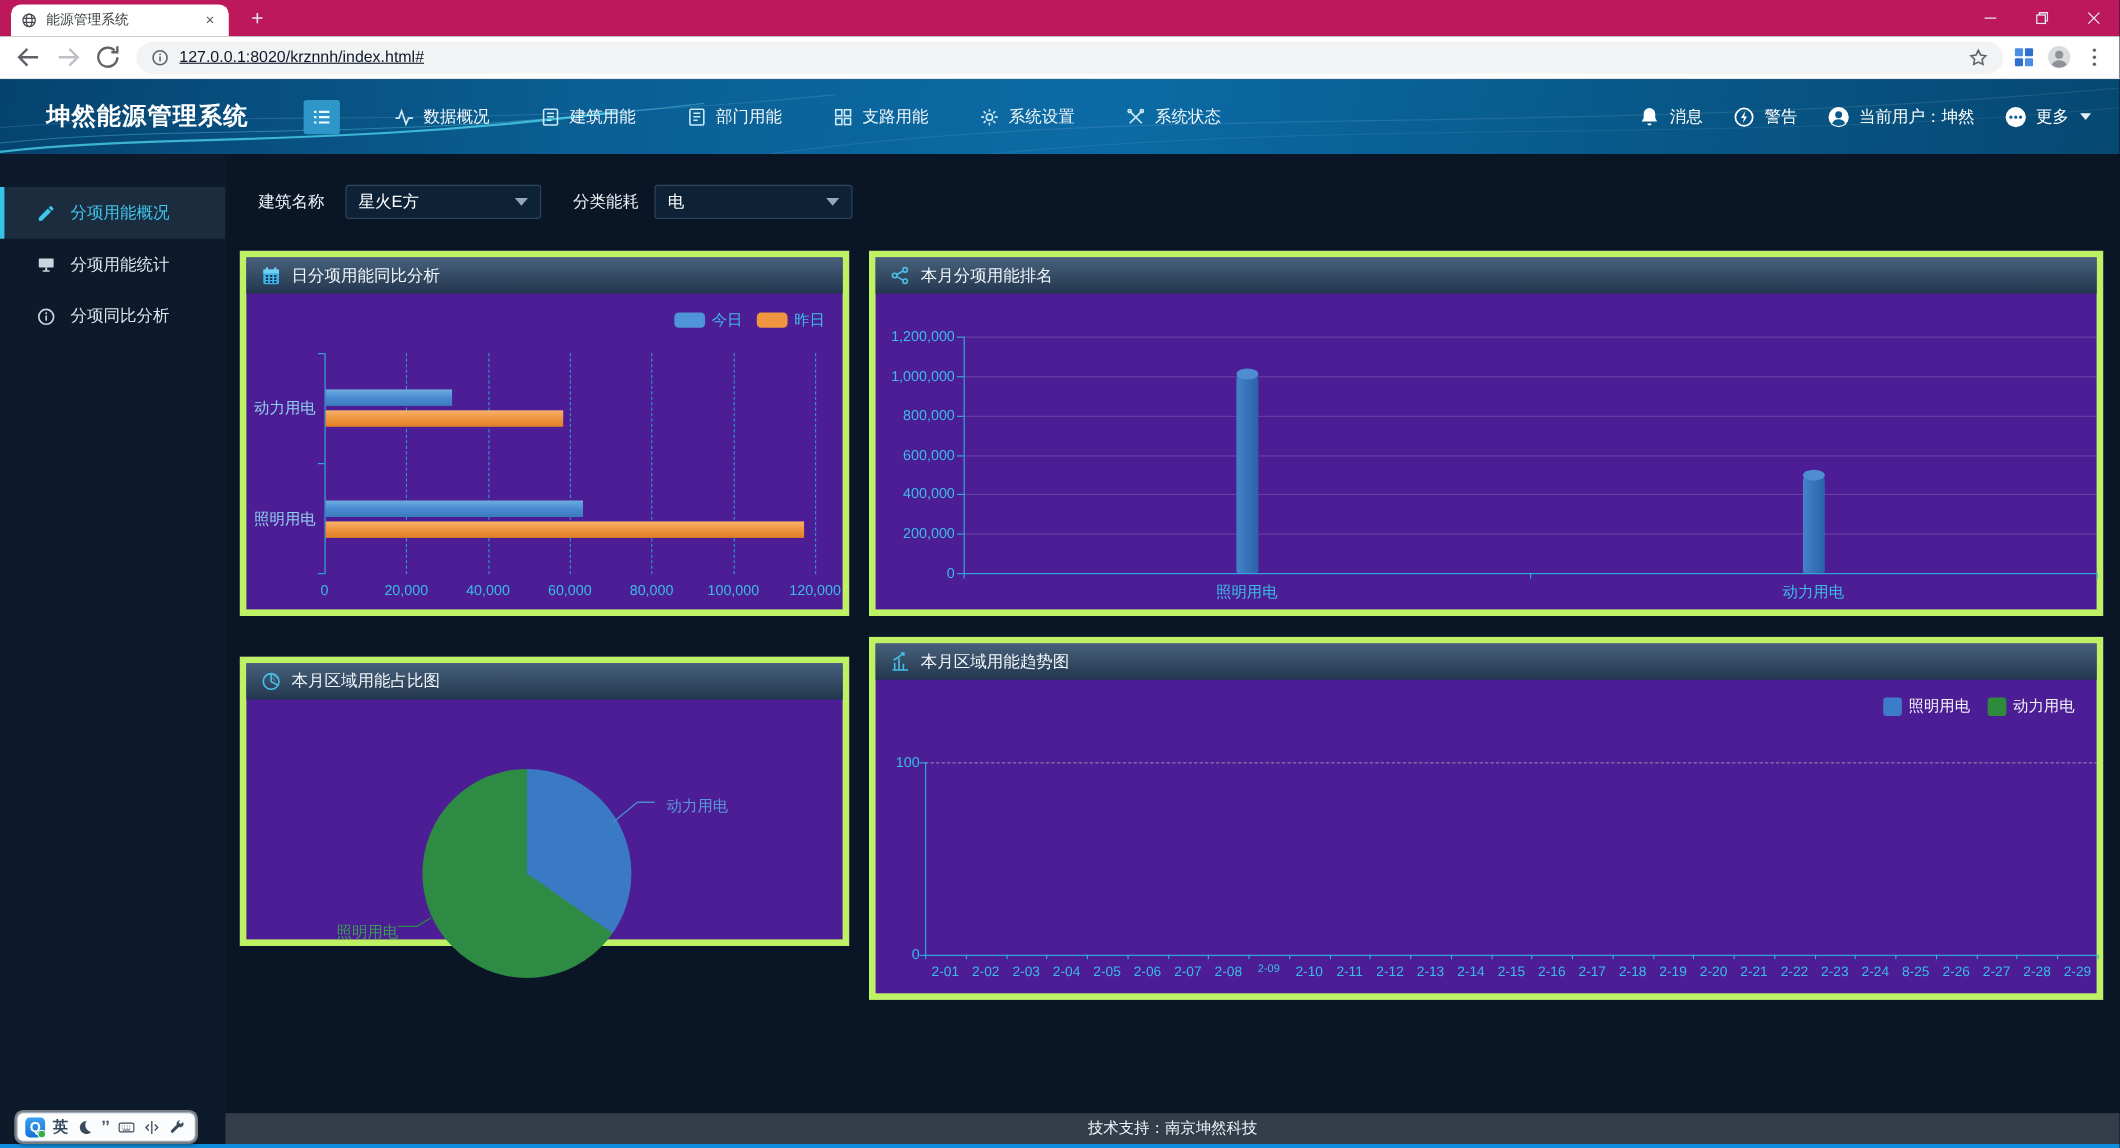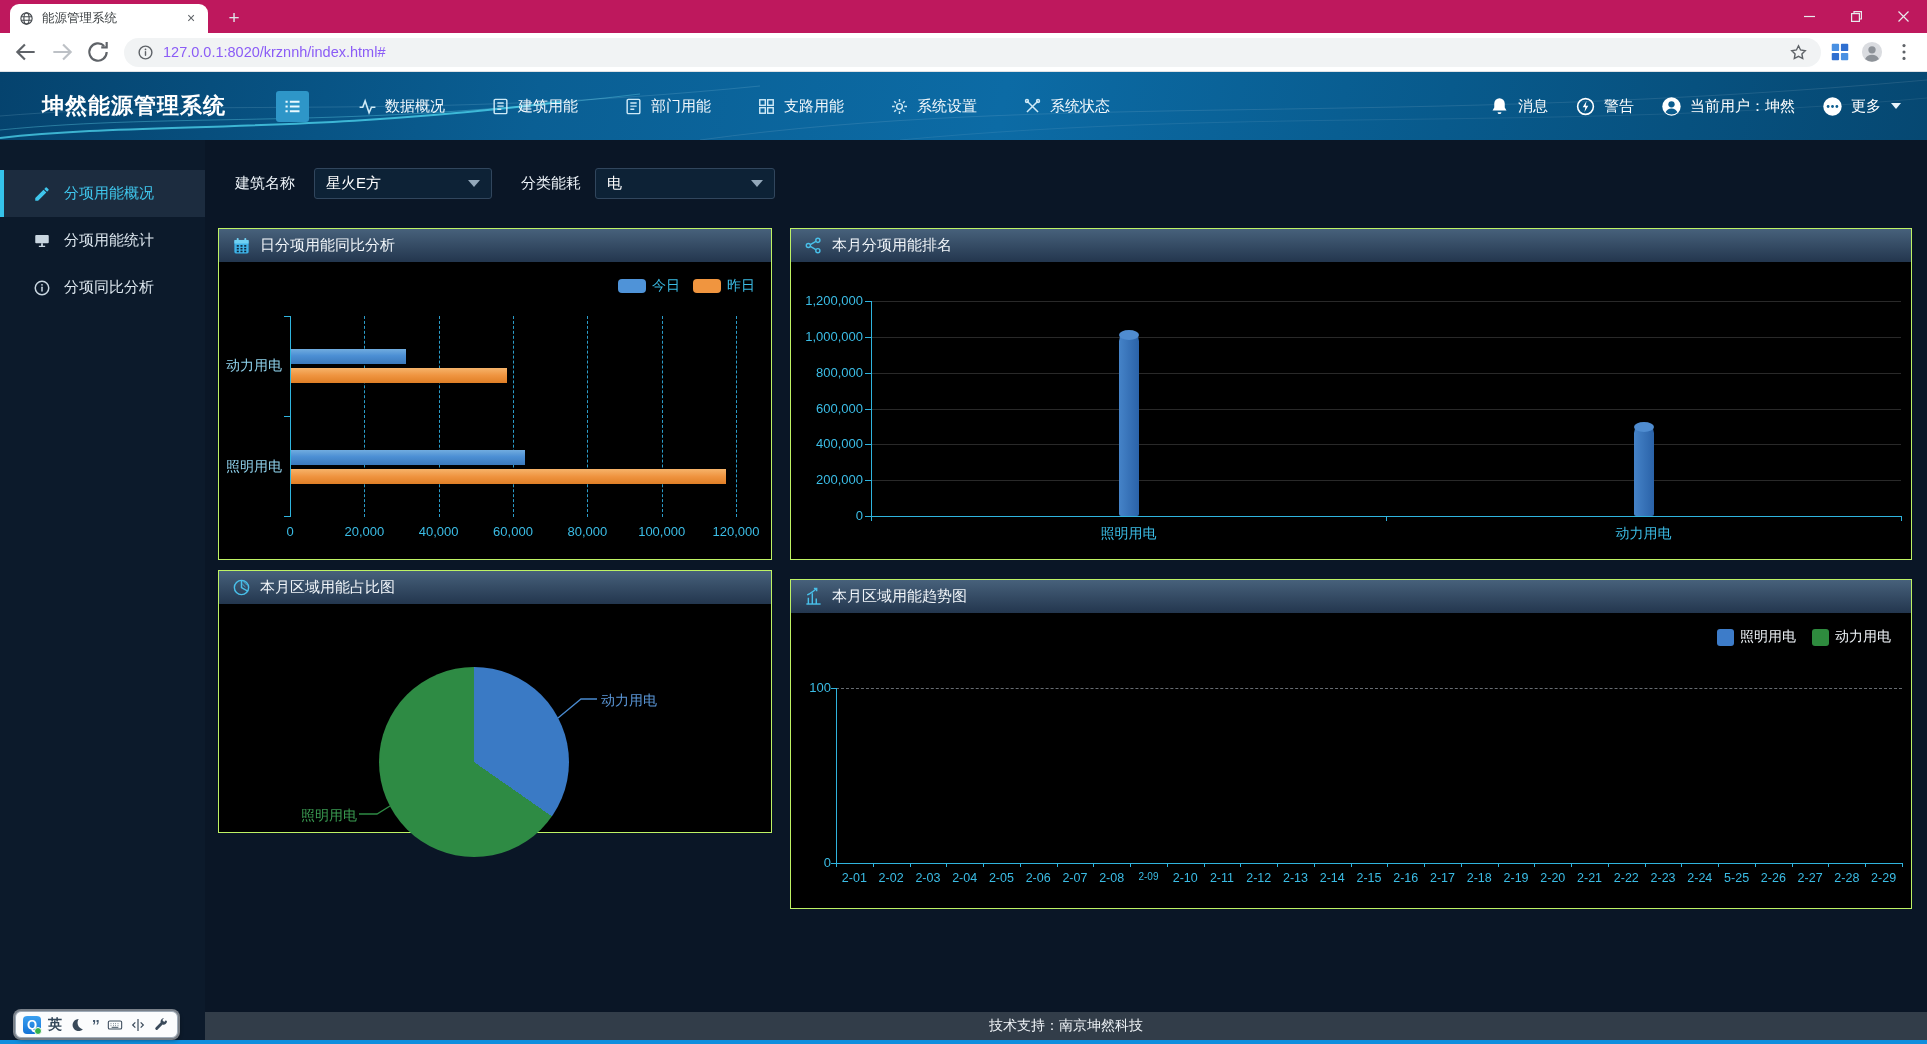--- a/index.html
+++ b/index.html
@@ -14,21 +14,21 @@
   .tab-title { flex:1; margin-left:8px; font-size:12.5px; color:#3c4043; white-space:nowrap; overflow:hidden; }
   .tab-close { width:16px; height:16px; color:#5f6368; font-size:14px; line-height:15px; text-align:center; border-radius:50%; cursor:pointer; }
   .newtab { position:absolute; left:222px; top:7px; width:24px; height:24px; color:#dfe3e7; font-size:19px; line-height:22px; text-align:center; border-radius:50%; cursor:pointer; }
   .winctl { position:absolute; right:0; top:0; height:33px; display:flex; }
   .winbtn { width:47px; height:33px; display:flex; align-items:center; justify-content:center; cursor:pointer; }
   .winbtn svg { width:11px; height:11px; }
   .toolbar { position:absolute; top:33px; left:0; right:0; height:39px; background:#ffffff; display:flex; align-items:center; padding:0 8px; border-bottom:1px solid #e0e2e5; }
   .navbtn { width:26px; height:26px; margin:0 5px; cursor:pointer; }
   .omnibox { flex:1; height:29px; margin:0 8px; background:#f1f3f4; border-radius:15px; display:flex; align-items:center; padding:0 13px; }
   .omni-info { width:17px; height:17px; margin-right:9px; }
-  .omni-url { flex:1; font-size:14.5px; color:#8b5cf6; white-space:nowrap; overflow:hidden; }
+  .omni-url { flex:1; font-size:14.5px; color:#0f172a; white-space:nowrap; overflow:hidden;text-decoration:underline; }
   .omni-star { width:19px; height:19px; cursor:pointer; }
   .tb-right { display:flex; align-items:center; gap:10px; margin-right:4px; }
   .tb-ic { width:22px; height:22px; cursor:pointer; }
 
   
   .appnav { position:absolute; top:72px; left:0; right:0; height:68px;
     background:linear-gradient(100deg,#05436e 0%,#0a5f94 28%,#0c6ba5 52%,#085a8c 75%,#064872 100%);
     display:flex; align-items:stretch; overflow:hidden; }
   .nav-waves { position:absolute; inset:0; pointer-events:none; }
   .logo { align-self:center; margin-left:42px; font-size:22px; font-weight:bold; color:#ffffff; letter-spacing:1px; white-space:nowrap; z-index:2; }
@@ -51,21 +51,21 @@
   .side-item.active { background:#1c2c3f; color:#3fc6ec; }
   .side-item.active .si-icon { color:#3fc6ec; }
   .side-item.active::before { content:''; position:absolute; left:0; top:0; bottom:0; width:4px; background:#35c3ea; }
 
   
   .main { position:absolute; left:205px; top:140px; right:0; bottom:4px; background:#0a1626; }
   .filter-label { position:absolute; top:34px; color:#eef4f9; font-size:15px; }
   .dropdown { position:absolute; top:28px; height:31px; background:#0d2236; border:1px solid #31465d; border-radius:3px; color:#ffffff; font-size:15px; display:flex; align-items:center; justify-content:space-between; padding:0 11px; cursor:pointer; }
   .dd-caret { width:0; height:0; border-left:6px solid transparent; border-right:6px solid transparent; border-top:7px solid #93a8ba; }
 
-  .panel { position:absolute; background:#000000; border:1px solid #bef264; }
+  .panel { position:absolute; background:#4c1d95; border:6px solid #bef264; }
   .panel-header { height:33px; background:linear-gradient(#47617b,#23364e); display:flex; align-items:center; padding-left:13px; gap:9px; color:#f2f6fa; font-size:15px; }
   .p-icon { width:19px; height:19px; color:#49c0ea; }
   .chart { position:absolute; left:0; right:0; top:33px; bottom:0; }
 
   .legend { position:absolute; display:flex; align-items:center; gap:13px; }
   .legend-item { display:flex; align-items:center; gap:6px; cursor:pointer; }
   .lg-swatch { border-radius:4px; }
   .lg-label { font-size:14px; }
 
   .axis-v { position:absolute; width:1px; background:#2fb4de; }
@@ -445,21 +445,21 @@
         <div class="tick" style="left: 80px; top: 254px; width: 1px; height: 5px;"></div>
         <div class="tick" style="left: 595px; top: 254px; width: 1px; height: 5px;"></div>
         <div class="tick" style="left: 1110px; top: 254px; width: 1px; height: 5px;"></div>
         <div class="vbar" style="left: 327.5px; top: 69.4583px; height: 184.542px; background: linear-gradient(90deg, rgb(69, 131, 200), rgb(42, 98, 168));"></div>
         <div class="tick-label" style="left: 337.5px; top: 263px; transform: translateX(-50%); font-size: 14px;">照明用电</div>
         <div class="vbar" style="left: 842.5px; top: 160.833px; height: 93.1667px; background: linear-gradient(90deg, rgb(69, 131, 200), rgb(42, 98, 168));"></div>
         <div class="tick-label" style="left: 852.5px; top: 263px; transform: translateX(-50%); font-size: 14px;">动力用电</div>
       </div>
   </section>
 
-  <section class="panel" style="left:13px;top:430px;width:554px;height:263px">
+  <section class="panel" style="left:13px;top:457px;width:554px;height:263px">
     <div class="panel-header">
       <span class="icon p-icon">
           <svg viewBox="0 0 24 24" fill="none" stroke="#49c0ea" stroke-width="1.8">
             <circle cx="12" cy="12" r="9"></circle>
             <path d="M12 3v9l7.8 4.5"></path>
             <path d="M14 4.2l5 5M13 7.5l4 4" stroke-width="1"></path>
           </svg>
         </span>
       <span>本月区域用能占比图</span>
     </div>
@@ -551,21 +551,21 @@
         <div class="tick-label" style="left: 578px; top: 258px; transform: translateX(-50%); font-size: 12.5px;">2-15</div>
         <div class="tick-label" style="left: 614.759px; top: 258px; transform: translateX(-50%); font-size: 12.5px;">2-16</div>
         <div class="tick-label" style="left: 651.517px; top: 258px; transform: translateX(-50%); font-size: 12.5px;">2-17</div>
         <div class="tick-label" style="left: 688.276px; top: 258px; transform: translateX(-50%); font-size: 12.5px;">2-18</div>
         <div class="tick-label" style="left: 725.034px; top: 258px; transform: translateX(-50%); font-size: 12.5px;">2-19</div>
         <div class="tick-label" style="left: 761.793px; top: 258px; transform: translateX(-50%); font-size: 12.5px;">2-20</div>
         <div class="tick-label" style="left: 798.552px; top: 258px; transform: translateX(-50%); font-size: 12.5px;">2-21</div>
         <div class="tick-label" style="left: 835.31px; top: 258px; transform: translateX(-50%); font-size: 12.5px;">2-22</div>
         <div class="tick-label" style="left: 872.069px; top: 258px; transform: translateX(-50%); font-size: 12.5px;">2-23</div>
         <div class="tick-label" style="left: 908.828px; top: 258px; transform: translateX(-50%); font-size: 12.5px;">2-24</div>
-        <div class="tick-label" style="left: 945.586px; top: 258px; transform: translateX(-50%); font-size: 12.5px;">5-25</div>
+        <div class="tick-label" style="left: 945.586px; top: 258px; transform: translateX(-50%); font-size: 12.5px;">8-25</div>
         <div class="tick-label" style="left: 982.345px; top: 258px; transform: translateX(-50%); font-size: 12.5px;">2-26</div>
         <div class="tick-label" style="left: 1019.1px; top: 258px; transform: translateX(-50%); font-size: 12.5px;">2-27</div>
         <div class="tick-label" style="left: 1055.86px; top: 258px; transform: translateX(-50%); font-size: 12.5px;">2-28</div>
         <div class="tick-label" style="left: 1092.62px; top: 258px; transform: translateX(-50%); font-size: 12.5px;">2-29</div>
       </div>
   </section>
 
   <div class="footer">
     <span>技术支持：南京坤然科技</span>
   </div>

